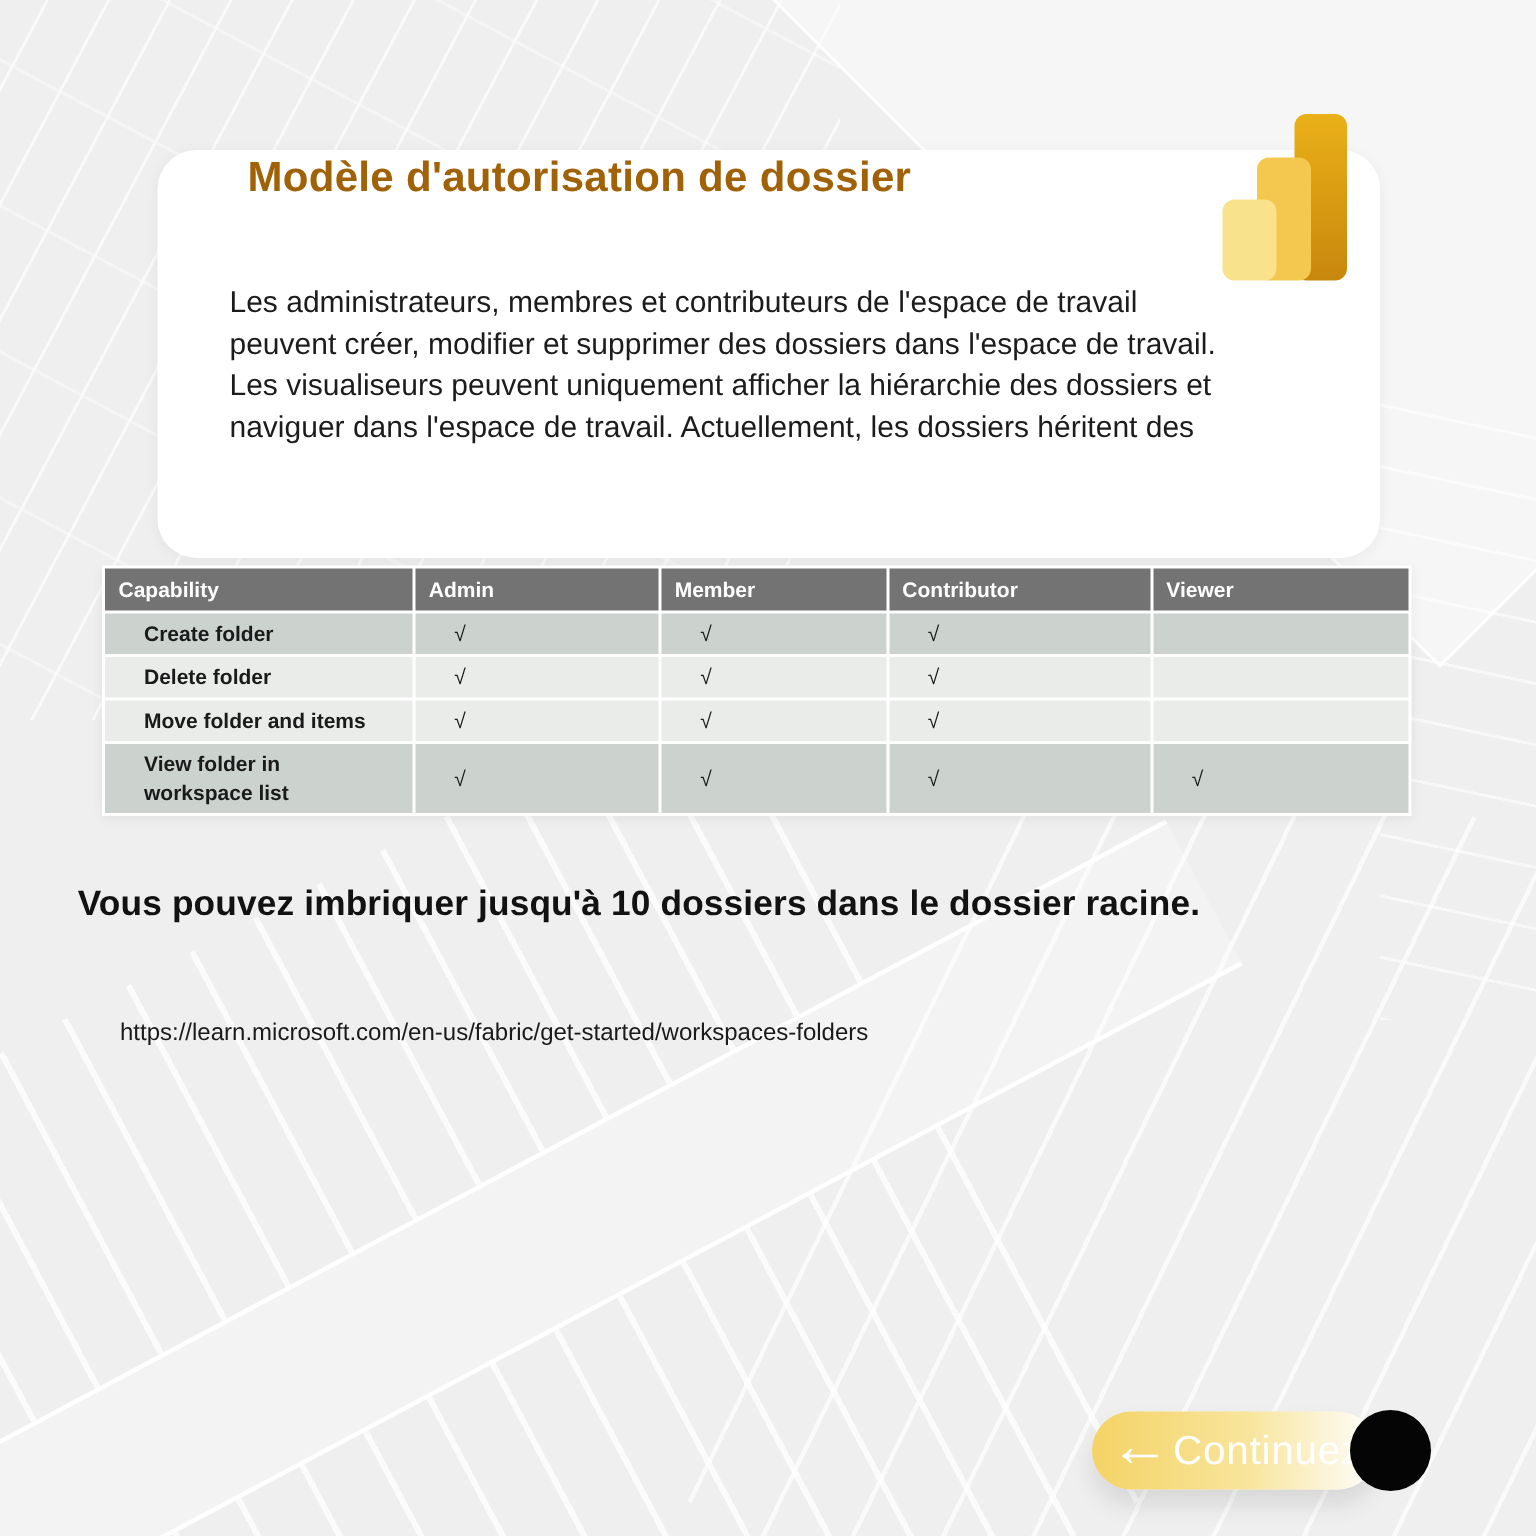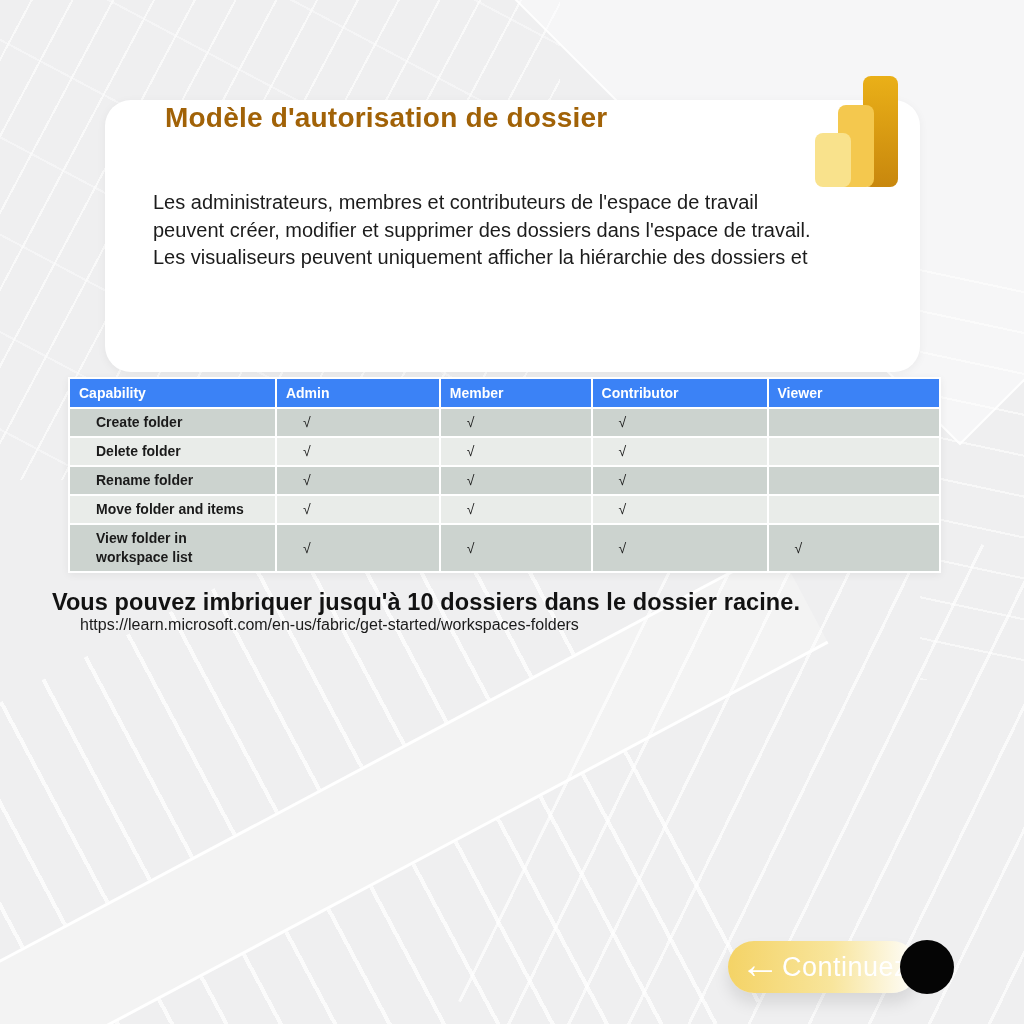--- a/index.html
+++ b/index.html
@@ -73,38 +73,38 @@
   .pbi-light { left:0;    top:57px; width:36px; height:54px; background:#f9e28c; }
 
   
   .perm-table {
     position:absolute; left:68px; top:377px; width:873px;
     border-collapse:separate; border-spacing:2px;
     table-layout:fixed; background:#ffffff;
     box-shadow:0 2px 8px rgba(0,0,0,.06);
   }
   .perm-table th {
-    background:#3b82f6; color:#ffffff; font-size:14px; font-weight:bold;
+    background:#737373; color:#ffffff; font-size:14px; font-weight:bold;
     text-align:left; padding:5px 9px; height:26px; line-height:18px;
   }
   .perm-table td {
     font-size:14px; color:#1a1a1a; padding:4px 26px; height:26px; line-height:19px;
   }
   .perm-table td.cap { font-weight:bold; }
   .perm-table tr.dark td  { background:#ccd3cf; }
   .perm-table tr.light td { background:#e9ece9;margin-top:39px; }
 
   
   .note {
     position:absolute; left:0; top:589px; width:852px;
     text-align:center; font-size:23.5px; font-weight:bold; color:#121212;
     letter-spacing:.1px;
   }
   .url {
-    position:absolute; left:80px; top:616px;
+    position:absolute; left:80px; top:680px;
     font-size:16px; color:#1a1a1a; text-decoration:none; cursor:pointer;
   }
 
   
   .continue-btn {
     position:absolute; left:728px; top:941px; width:190px; height:52px;
     border-radius:26px; border:none; cursor:pointer;
     background:linear-gradient(90deg,#f4d366 0%,#f8e59c 55%,#fefefe 100%);
     box-shadow:0 10px 16px rgba(0,0,0,.10);
     display:flex; align-items:center; text-align:left;
@@ -133,20 +133,21 @@
   <div class="bg-layer bg-stripes-r"></div>
 
   <div class="card"></div>
 
   <h1 class="title">Modèle d'autorisation de dossier</h1>
 
   <div class="paragraph">
     <div>Les administrateurs, membres et contributeurs de l'espace de travail</div>
     <div>peuvent créer, modifier et supprimer des dossiers dans l'espace de travail.</div>
     <div>Les visualiseurs peuvent uniquement afficher la hiérarchie des dossiers et</div>
+    <div>naviguer dans l'espace de travail. Actuellement, les dossiers héritent des</div>
   </div>
 
   <div class="pbi-logo">
     <div class="pbi-bar pbi-dark"></div>
     <div class="pbi-bar pbi-mid"></div>
     <div class="pbi-bar pbi-light"></div>
   </div>
 
   <table class="perm-table">
     <colgroup>
@@ -173,27 +174,20 @@
         <td>√</td>
         <td></td>
       </tr>
       <tr class="light">
         <td class="cap">Delete folder</td>
         <td>√</td>
         <td>√</td>
         <td>√</td>
         <td></td>
       </tr>
-      <tr class="dark">
-        <td class="cap">Rename folder</td>
-        <td>√</td>
-        <td>√</td>
-        <td>√</td>
-        <td></td>
-      </tr>
       <tr class="light">
         <td class="cap">Move folder and items</td>
         <td>√</td>
         <td>√</td>
         <td>√</td>
         <td></td>
       </tr>
       <tr class="dark">
         <td class="cap">View folder in workspace list</td>
         <td>√</td>

